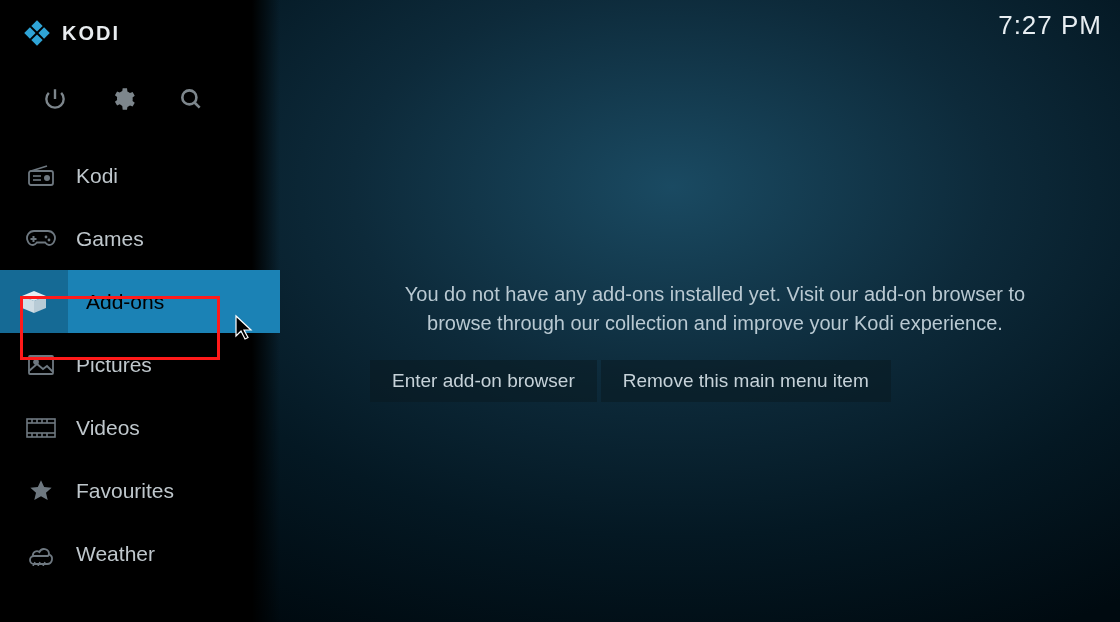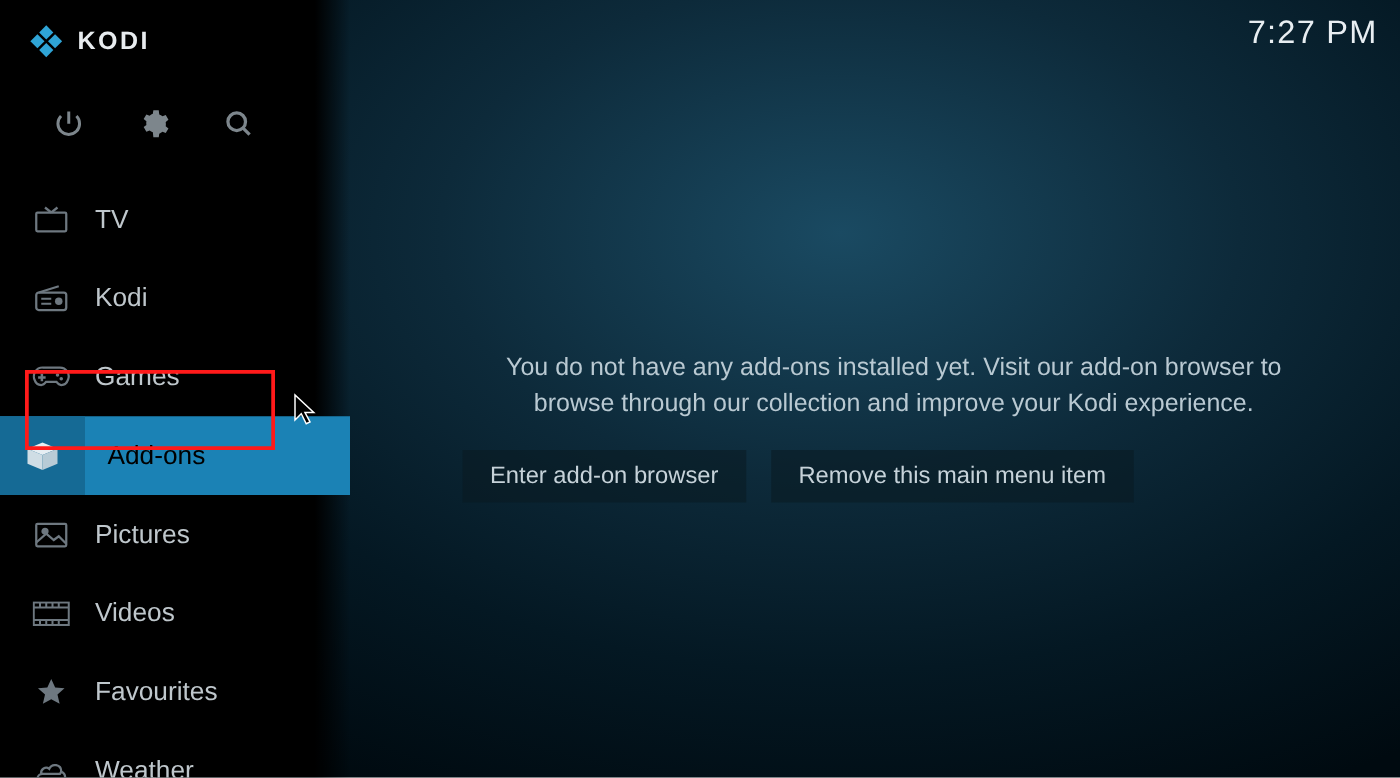--- a/index.html
+++ b/index.html
@@ -78,21 +78,21 @@
   .content-msg {
     color: #b9c9d2;
     font-size: 20px;
     text-align: center;
     line-height: 1.45;
     max-width: 780px;
     padding: 0 10px 0 100px;
   }
   .btn-row {
     display: flex;
-    gap: 20px;
+    gap: 4px;
     margin-top: 22px;
     padding-left: 90px;
   }
   .kbtn {
     background: rgba(10,25,33,0.55);
     color: #c6d2d9;
     font-size: 19px;
     padding: 10px 22px;
     cursor: pointer;
     border: none;
@@ -142,30 +142,20 @@
       <svg width="26" height="26" viewBox="0 0 24 24" fill="none" stroke="currentColor" stroke-width="2.4">
           <circle cx="10.5" cy="10.5" r="6.5"></circle>
           <line x1="20" y1="20" x2="15.2" y2="15.2"></line>
         </svg>
     </span>
   </div>
 
   <div class="menu">
     <div class="menu-item">
       <span class="mi-icon">
-        <svg width="28" height="24" viewBox="0 0 28 24" fill="none" stroke="currentColor" stroke-width="1.8">
-            <rect x="2" y="6" width="24" height="15" rx="1"></rect>
-            <line x1="9" y1="2" x2="14" y2="6"></line>
-            <line x1="19" y1="2" x2="14" y2="6"></line>
-          </svg>
-      </span>
-      <span class="mi-label">TV</span>
-    </div>
-    <div class="menu-item">
-      <span class="mi-icon">
         <svg width="28" height="22" viewBox="0 0 28 22" fill="currentColor">
             <rect x="2" y="6" width="24" height="14" rx="2" fill="none" stroke="currentColor" stroke-width="1.8"></rect>
             <circle cx="20" cy="13" r="3"></circle>
             <line x1="6" y1="11" x2="14" y2="11" stroke="currentColor" stroke-width="1.6"></line>
             <line x1="6" y1="15" x2="14" y2="15" stroke="currentColor" stroke-width="1.6"></line>
             <line x1="4" y1="6" x2="20" y2="1" stroke="currentColor" stroke-width="1.6"></line>
           </svg>
       </span>
       <span class="mi-label">Kodi</span>
     </div>

